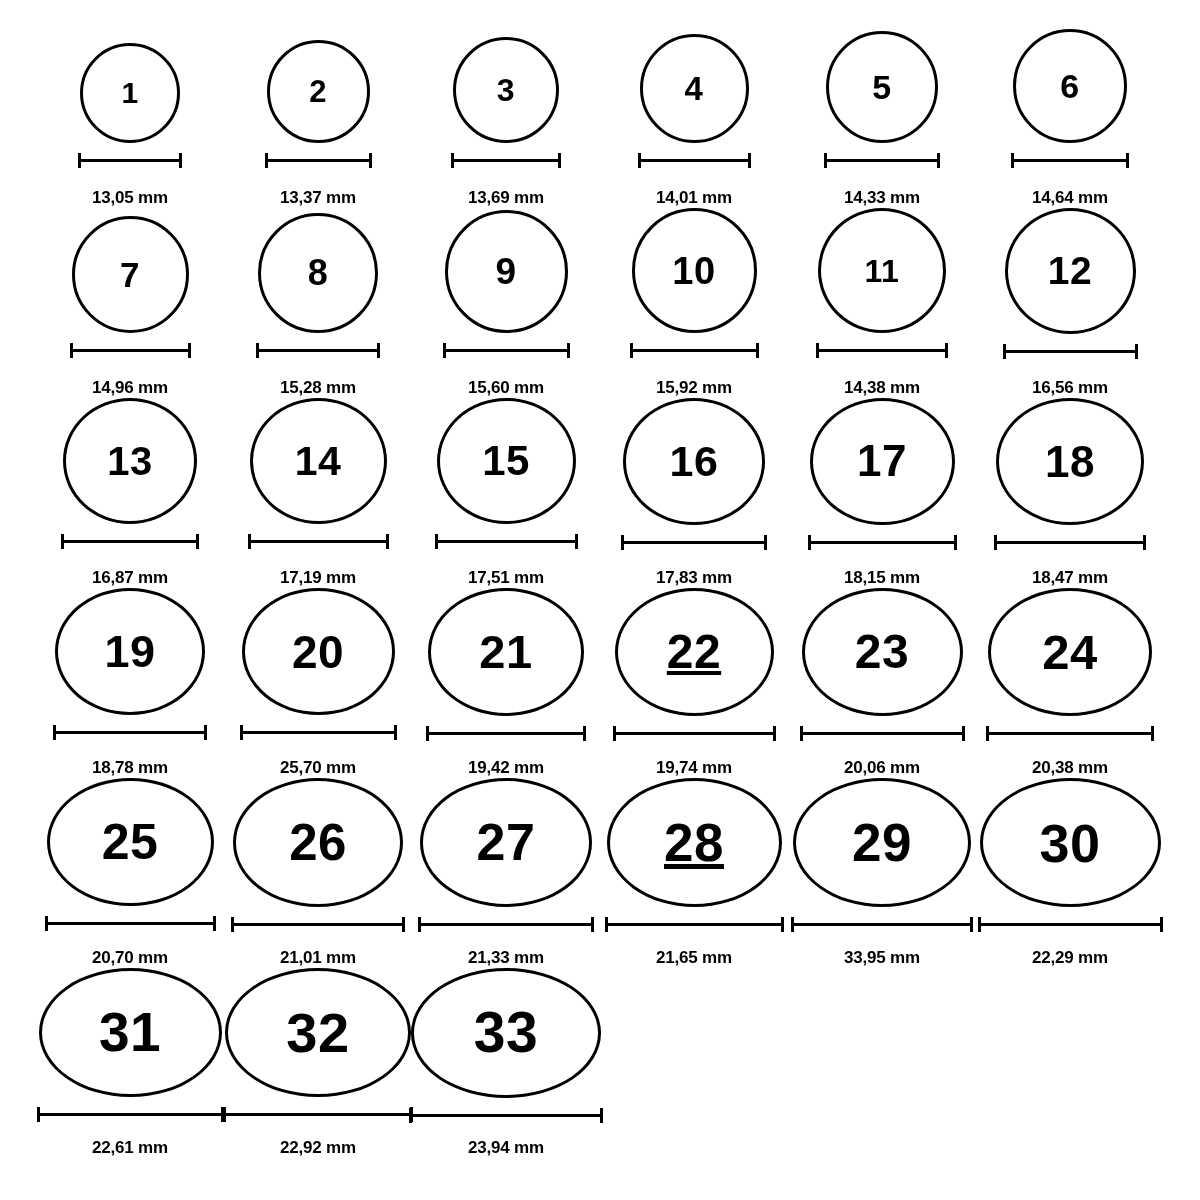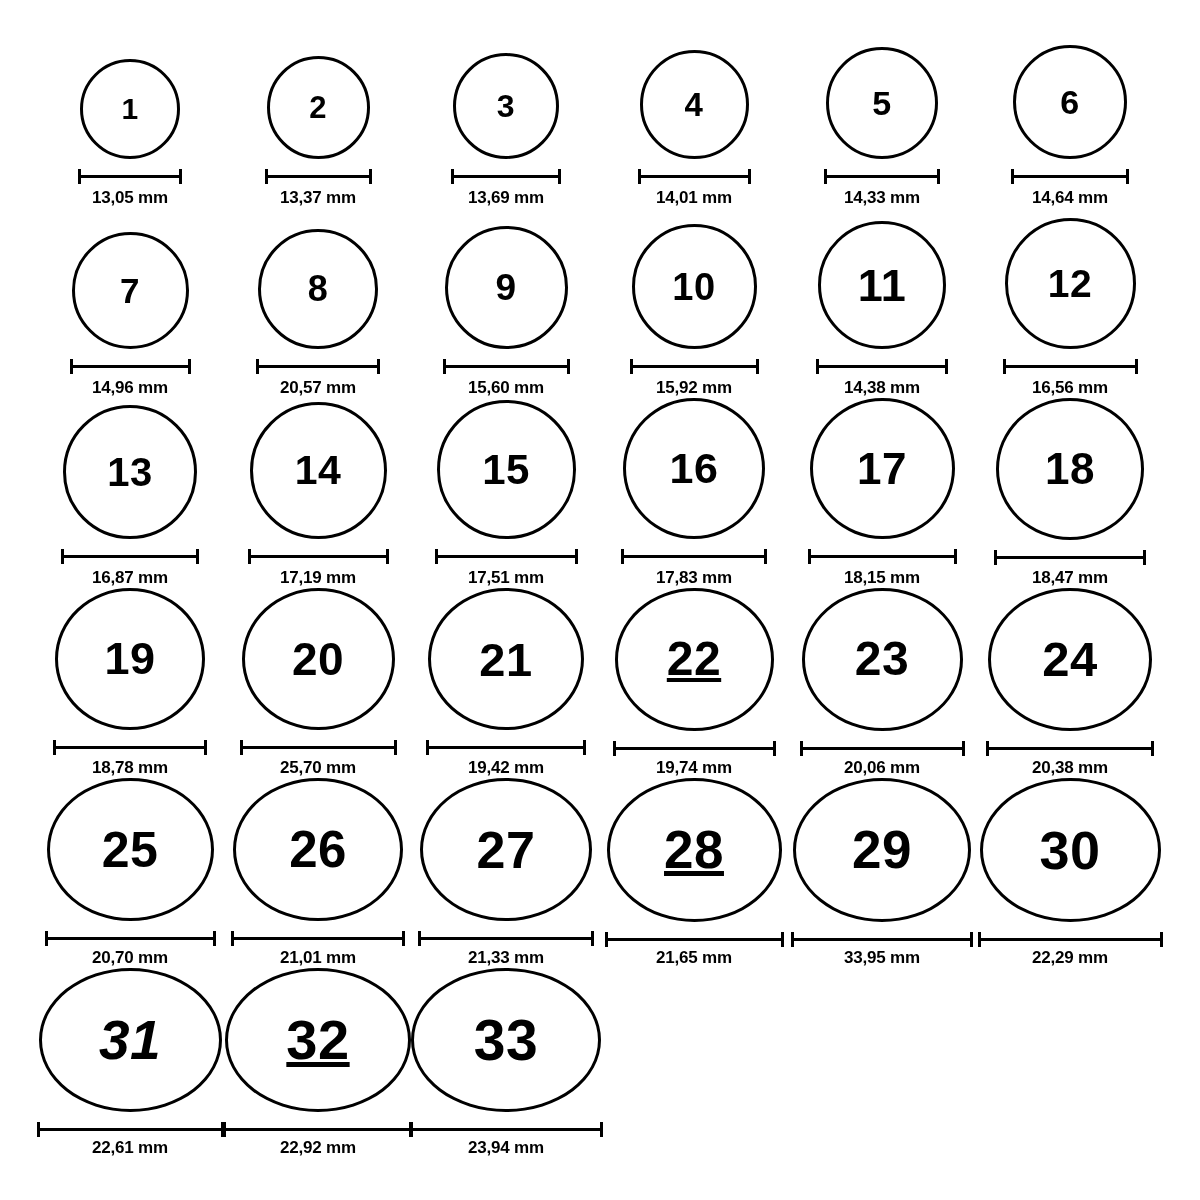--- a/index.html
+++ b/index.html
@@ -71,21 +71,21 @@
     width: 3px;
     height: 15px;
     background: #000000;
   }
   .measure .cap.left { left: 0; }
   .measure .cap.right { right: 0; }
   .label {
     font-size: 17px;
     font-weight: bold;
     letter-spacing: -0.2px;
-    margin-top: 5px;
+    margin-top: 21px;
     white-space: nowrap;
     color: #000000;
   }
 </style>
 </head>
 <body>
 
 <div id="chart">
   <div class="grid">
       <div class="cell">
@@ -167,21 +167,21 @@
       </div>
       <div class="cell">
         <div class="ring" style="width: 120px; height: 120px;">
           <span class="ring-number" style="font-size: 36px;">8</span>
         </div>
         <div class="measure" style="width: 124px;">
           <div class="bar"></div>
           <div class="cap left"></div>
           <div class="cap right"></div>
         </div>
-        <div class="label">20,57 mm</div>
+        <div class="label">15,28 mm</div>
       </div>
       <div class="cell">
         <div class="ring" style="width: 123px; height: 123px;">
           <span class="ring-number" style="font-size: 37px;">9</span>
         </div>
         <div class="measure" style="width: 127px;">
           <div class="bar"></div>
           <div class="cap left"></div>
           <div class="cap right"></div>
         </div>
@@ -193,21 +193,21 @@
         </div>
         <div class="measure" style="width: 129px;">
           <div class="bar"></div>
           <div class="cap left"></div>
           <div class="cap right"></div>
         </div>
         <div class="label">15,92 mm</div>
       </div>
       <div class="cell">
         <div class="ring" style="width: 128px; height: 128px;">
-          <span class="ring-number" style="font-size: 45px;">11</span>
+          <span class="ring-number" style="font-size: 32px;">11</span>
         </div>
         <div class="measure" style="width: 132px;">
           <div class="bar"></div>
           <div class="cap left"></div>
           <div class="cap right"></div>
         </div>
         <div class="label">14,38 mm</div>
       </div>
       <div class="cell">
         <div class="ring" style="width: 131px; height: 131px;">
@@ -412,32 +412,32 @@
           <span class="ring-number" style="font-size: 54px;">30</span>
         </div>
         <div class="measure" style="width: 185px;">
           <div class="bar"></div>
           <div class="cap left"></div>
           <div class="cap right"></div>
         </div>
         <div class="label">22,29 mm</div>
       </div>
       <div class="cell">
-        <div class="ring" style="width: 183px; height: 183px; font-style: italic;">
+        <div class="ring" style="width: 183px; height: 183px;">
           <span class="ring-number" style="font-size: 55px;">31</span>
         </div>
         <div class="measure" style="width: 187px;">
           <div class="bar"></div>
           <div class="cap left"></div>
           <div class="cap right"></div>
         </div>
         <div class="label">22,61 mm</div>
       </div>
       <div class="cell">
-        <div class="ring" style="width: 186px; height: 186px; text-decoration: underline;">
+        <div class="ring" style="width: 186px; height: 186px;">
           <span class="ring-number" style="font-size: 56px;">32</span>
         </div>
         <div class="measure" style="width: 190px;">
           <div class="bar"></div>
           <div class="cap left"></div>
           <div class="cap right"></div>
         </div>
         <div class="label">22,92 mm</div>
       </div>
       <div class="cell">

